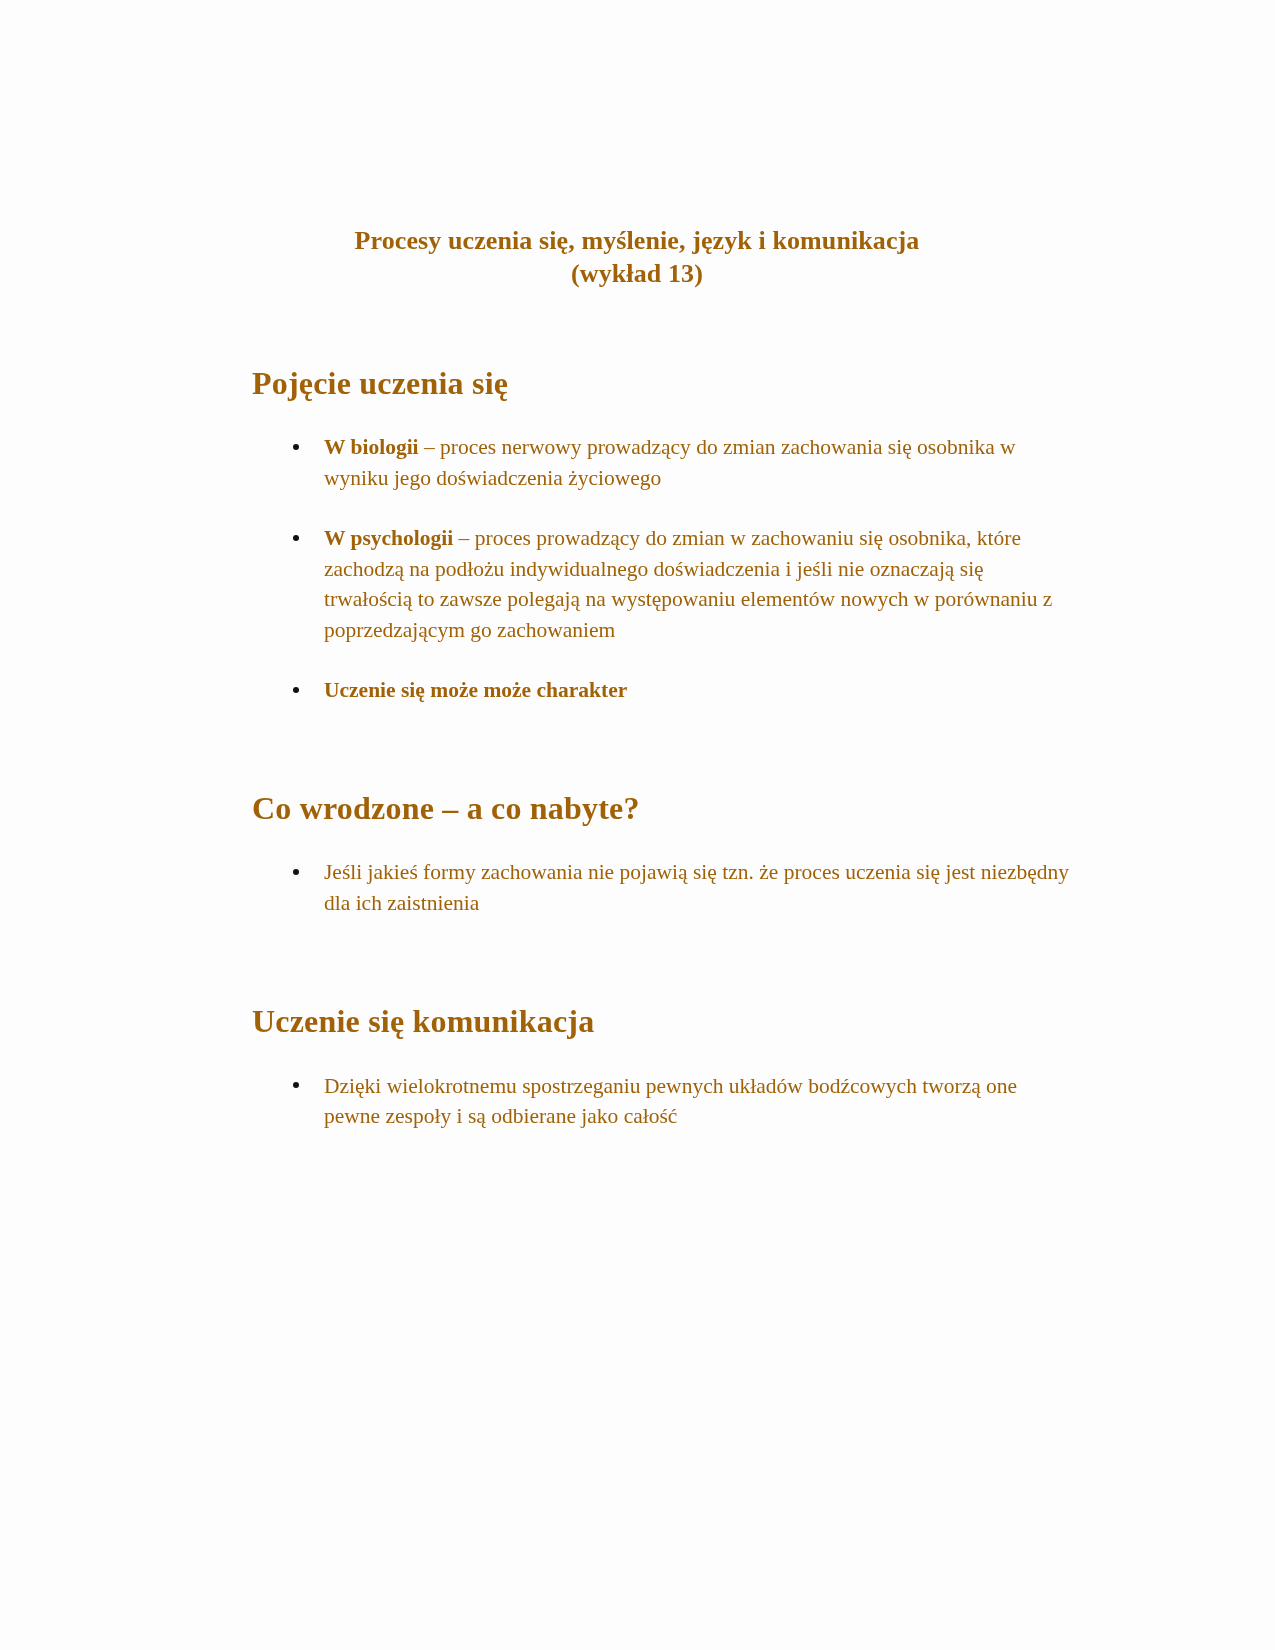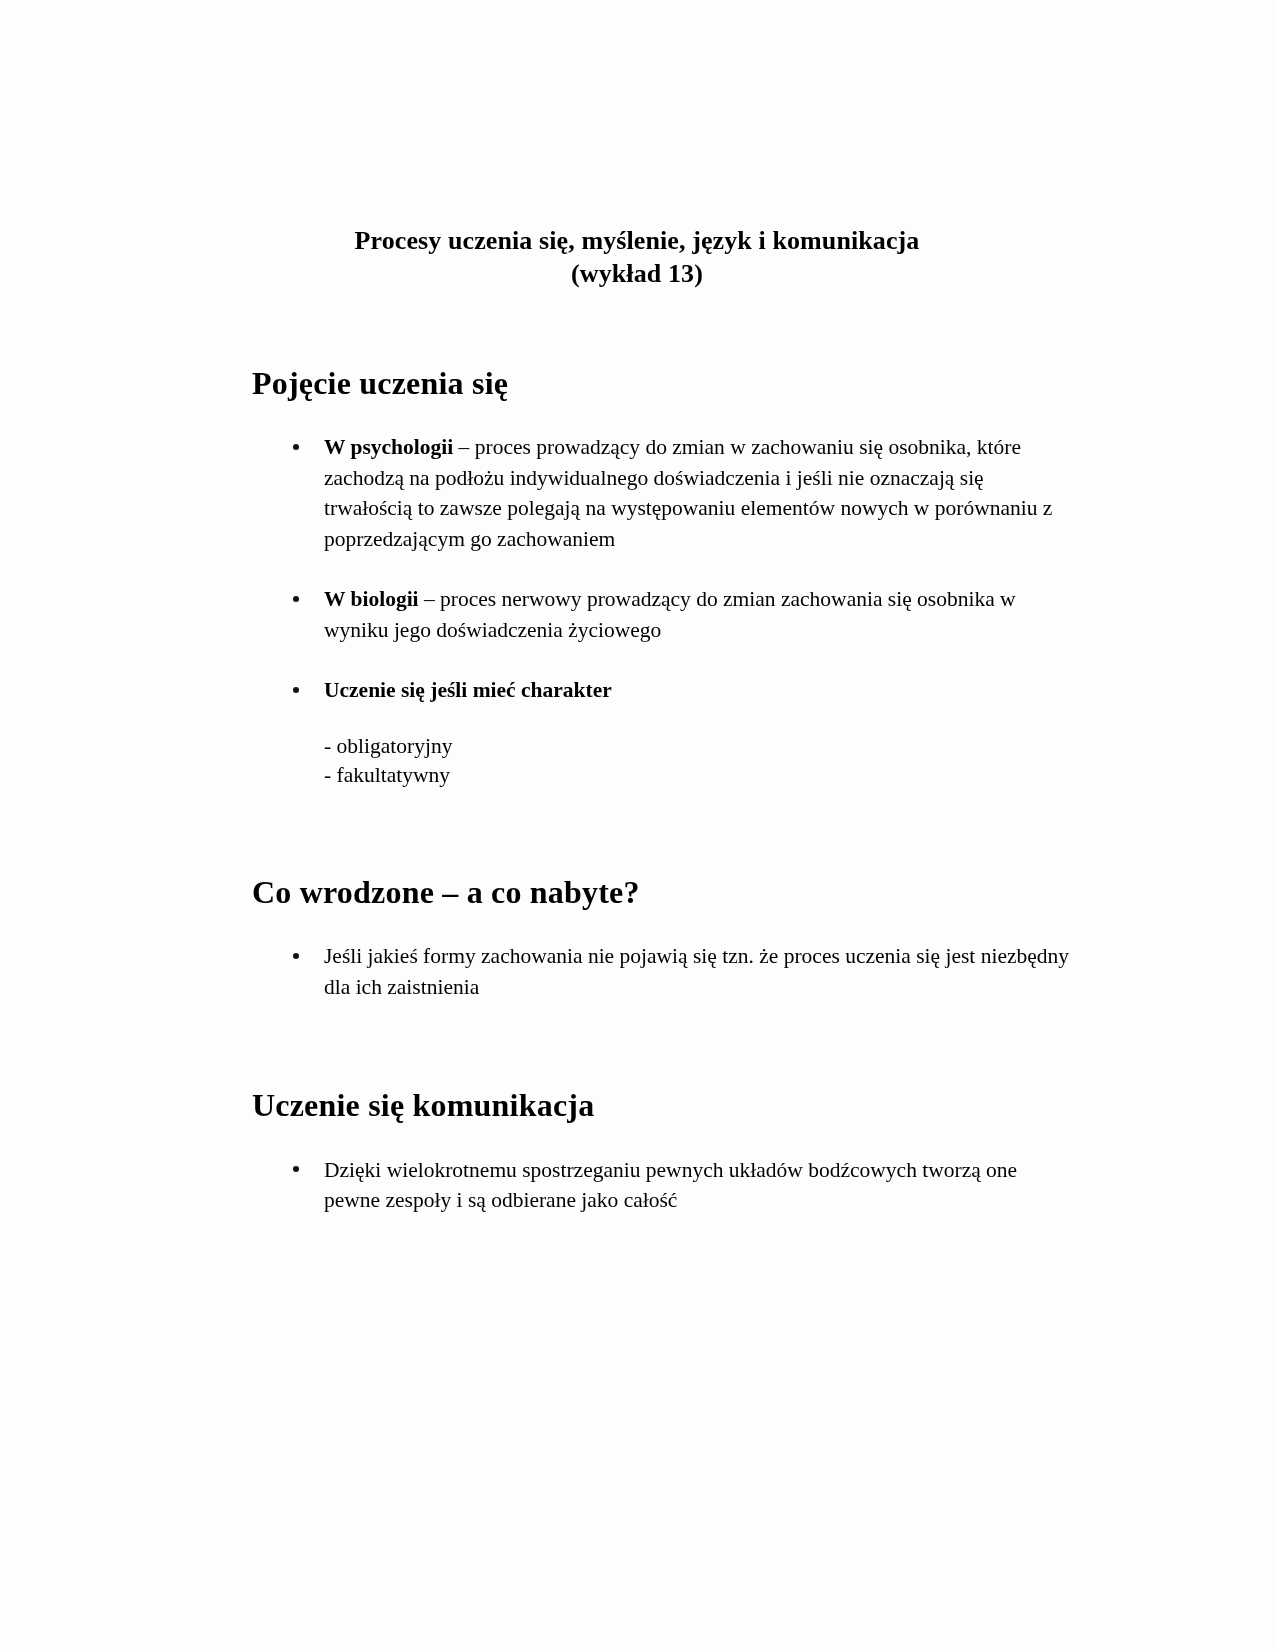--- a/index.html
+++ b/index.html
@@ -10,21 +10,21 @@
   }
 
   .page {
     position: relative;
     width: 1275px;
     height: 1650px;
     margin: 0 auto;
     background: #ffffff;
     box-sizing: border-box;
     font-family: "Liberation Serif", "DejaVu Serif", serif;
-    color: #000000;
+    color: #a16207;
     overflow: hidden;
   }
 
   
   .page::before {
     content: "";
     position: absolute;
     inset: 0;
     background: #fdfdfd;
     pointer-events: none;
@@ -124,38 +124,34 @@
   <div class="content">
 
     <h1 class="doc-title">
       <span>Procesy uczenia się, myślenie, język i komunikacja</span>
       <span class="line-2">(wykład 13)</span>
     </h1>
 
     <h2 class="section-heading sec-1-heading">Pojęcie uczenia się</h2>
 
     <ul class="bullets sec-1-list">
+      <li class="bullet bullet-biologia">
+        <span class="dot"></span>
+        <span class="lead">W biologii</span><span> – proces nerwowy prowadzący do zmian zachowania się osobnika w wyniku jego doświadczenia życiowego</span>
+      </li>
       <li class="bullet bullet-psychologia">
         <span class="dot"></span>
         <span class="lead">W psychologii</span><span> – proces prowadzący do zmian w zachowaniu się osobnika, które zachodzą na podłożu indywidualnego  doświadczenia i jeśli nie oznaczają się trwałością to zawsze polegają na występowaniu elementów nowych w porównaniu z poprzedzającym go zachowaniem</span>
       </li>
-      <li class="bullet bullet-biologia">
-        <span class="dot"></span>
-        <span class="lead">W biologii</span><span> – proces nerwowy prowadzący do zmian zachowania się osobnika w wyniku jego doświadczenia życiowego</span>
-      </li>
       <li class="bullet bullet-charakter">
         <span class="dot"></span>
-        <span class="lead">Uczenie się jeśli mieć charakter</span><span></span>
+        <span class="lead">Uczenie się może może charakter</span><span></span>
       </li>
     </ul>
 
-    <ul class="subitems">
-      <li>- obligatoryjny</li>
-      <li>- fakultatywny</li>
-    </ul>
 
     <h2 class="section-heading sec-2-heading">Co wrodzone – a co nabyte?</h2>
 
     <ul class="bullets sec-2-list">
       <li class="bullet">
         <span class="dot"></span>
         <span>Jeśli jakieś formy zachowania nie pojawią się tzn. że proces uczenia się jest niezbędny dla ich zaistnienia</span>
       </li>
     </ul>
 

